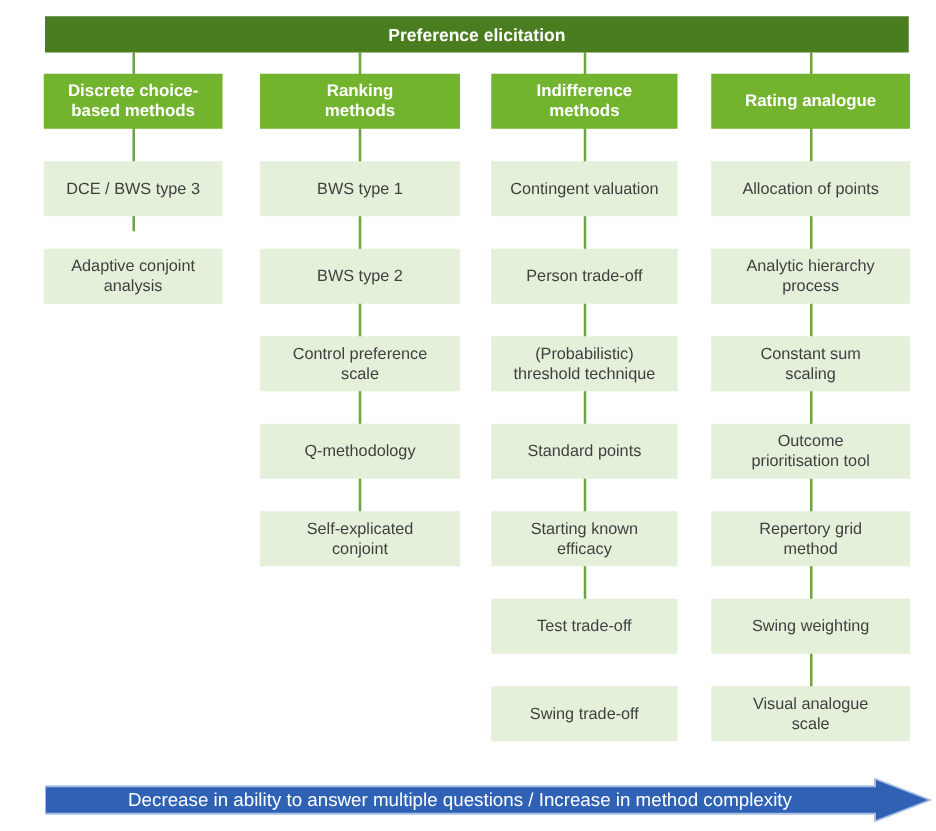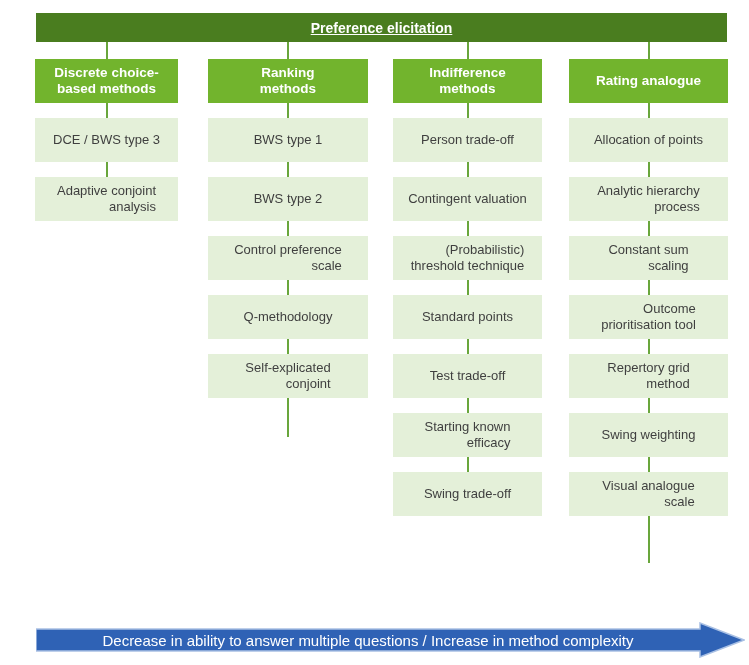--- a/index.html
+++ b/index.html
@@ -12,21 +12,21 @@
     --text-dark:#3f3f3f;
   }
   html,body{margin:0;padding:0;background:#ffffff;}
   .canvas{
     position:relative;width:749px;height:665px;background:#ffffff;
     font-family:"Liberation Sans",sans-serif;overflow:hidden;
   }
   .topbar{
     position:absolute;left:36px;top:13px;width:691px;height:29px;
     background:var(--dark-green);color:#ffffff;font-weight:bold;font-size:14px;
-    display:flex;align-items:center;justify-content:center;z-index:2;text-decoration:underline;
+    display:flex;align-items:center;justify-content:center;z-index:2;
   }
   .col{position:absolute;top:59px;z-index:1;}
   .col .vline{
     position:absolute;left:calc(50% - 1px);top:-17px;width:2px;
     background:var(--line-green);z-index:0;
   }
   .col-1{left:35px;width:143px;}
   .col-2{left:208px;width:160px;}
   .col-3{left:393px;width:149px;}
   .col-4{left:569px;width:159px;}
@@ -34,23 +34,23 @@
   .col-2 .vline{height:395px;}
   .col-3 .vline{height:458px;}
   .col-4 .vline{height:521px;}
   .hdr{
     position:relative;z-index:1;height:44px;
     background:var(--mid-green);color:#ffffff;font-weight:bold;font-size:13.5px;
     display:flex;align-items:center;justify-content:center;text-align:center;
     white-space:pre-line;line-height:16px;
   }
   .item{
-    position:relative;z-index:1;height:44px;margin-top:15px;
+    position:relative;z-index:1;height:44px;margin-top:26px;
     background:var(--light-green);color:var(--text-dark);font-size:13px;
-    display:flex;align-items:center;justify-content:center;text-align:right;
+    display:flex;align-items:center;justify-content:center;text-align:center;
     white-space:pre-line;line-height:16px;
   }
   .arrow-svg{position:absolute;left:36px;top:622px;width:709px;height:36px;z-index:1;}
   .arrow-label{
     position:absolute;left:36px;top:629px;width:664px;height:22px;
     display:flex;align-items:center;justify-content:center;
     color:#ffffff;font-size:15px;z-index:2;
   }
 </style>
 </head>
@@ -81,28 +81,28 @@
 scale</div>
     <div class="item">Q-methodology</div>
     <div class="item">Self-explicated
 conjoint</div>
   </div>
 
   <div class="col col-3">
     <div class="vline"></div>
     <div class="hdr">Indifference
 methods</div>
+    <div class="item">Contingent valuation</div>
     <div class="item">Person trade-off</div>
-    <div class="item">Contingent valuation</div>
     <div class="item">(Probabilistic)
 threshold technique</div>
     <div class="item">Standard points</div>
-    <div class="item">Test trade-off</div>
     <div class="item">Starting known
 efficacy</div>
+    <div class="item">Test trade-off</div>
     <div class="item">Swing trade-off</div>
   </div>
 
   <div class="col col-4">
     <div class="vline"></div>
     <div class="hdr">Rating analogue</div>
     <div class="item">Allocation of points</div>
     <div class="item">Analytic hierarchy
 process</div>
     <div class="item">Constant sum

